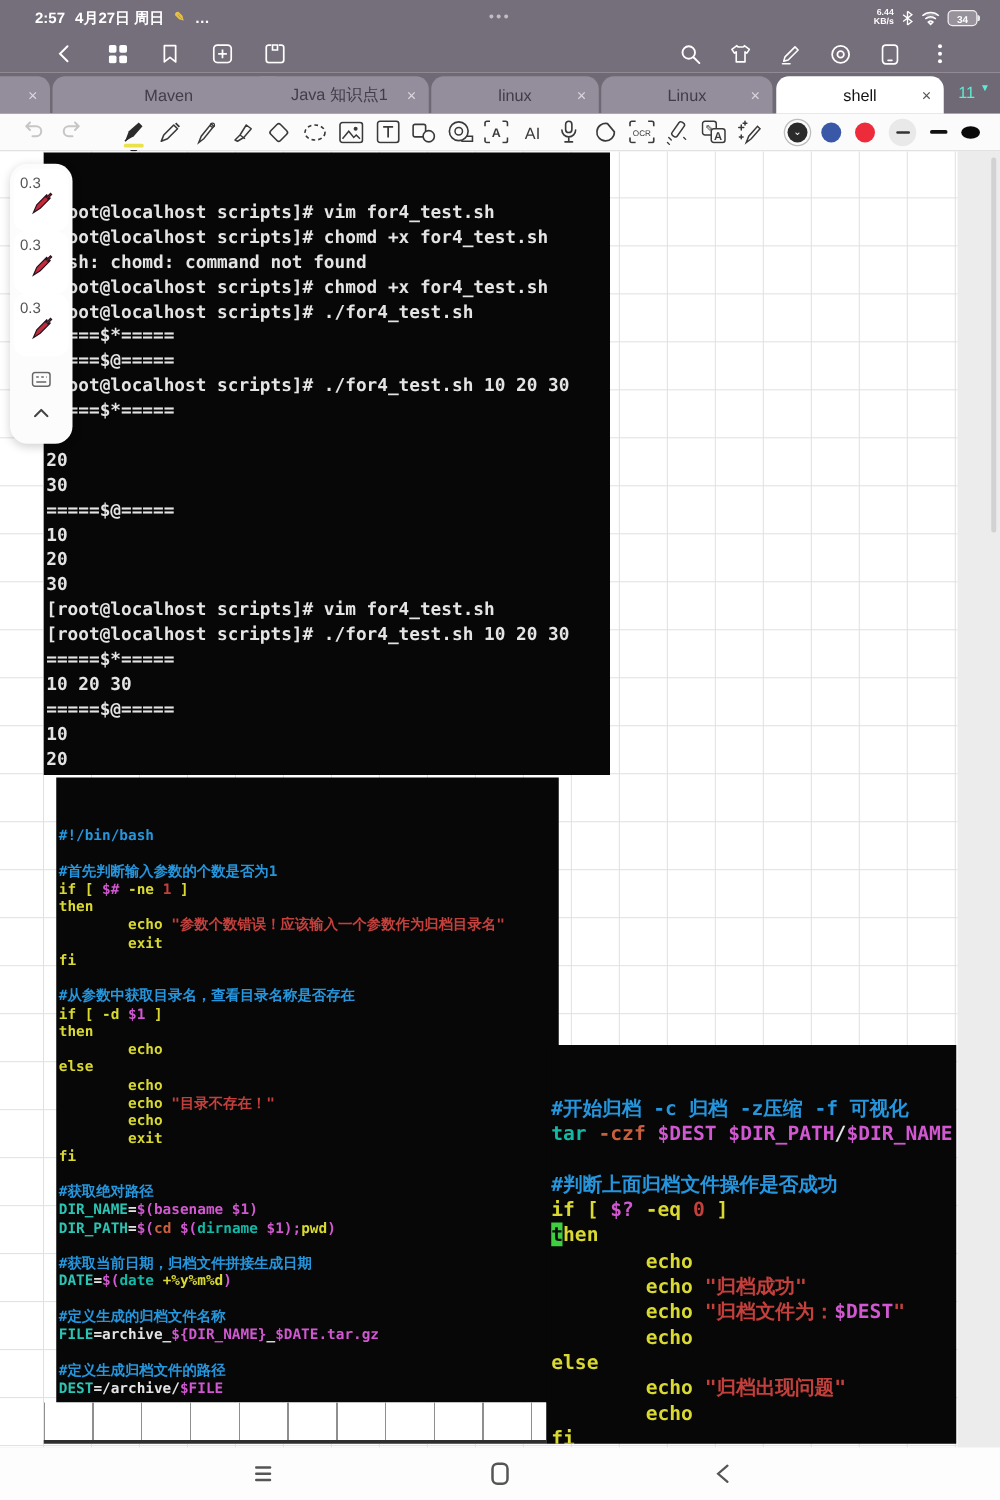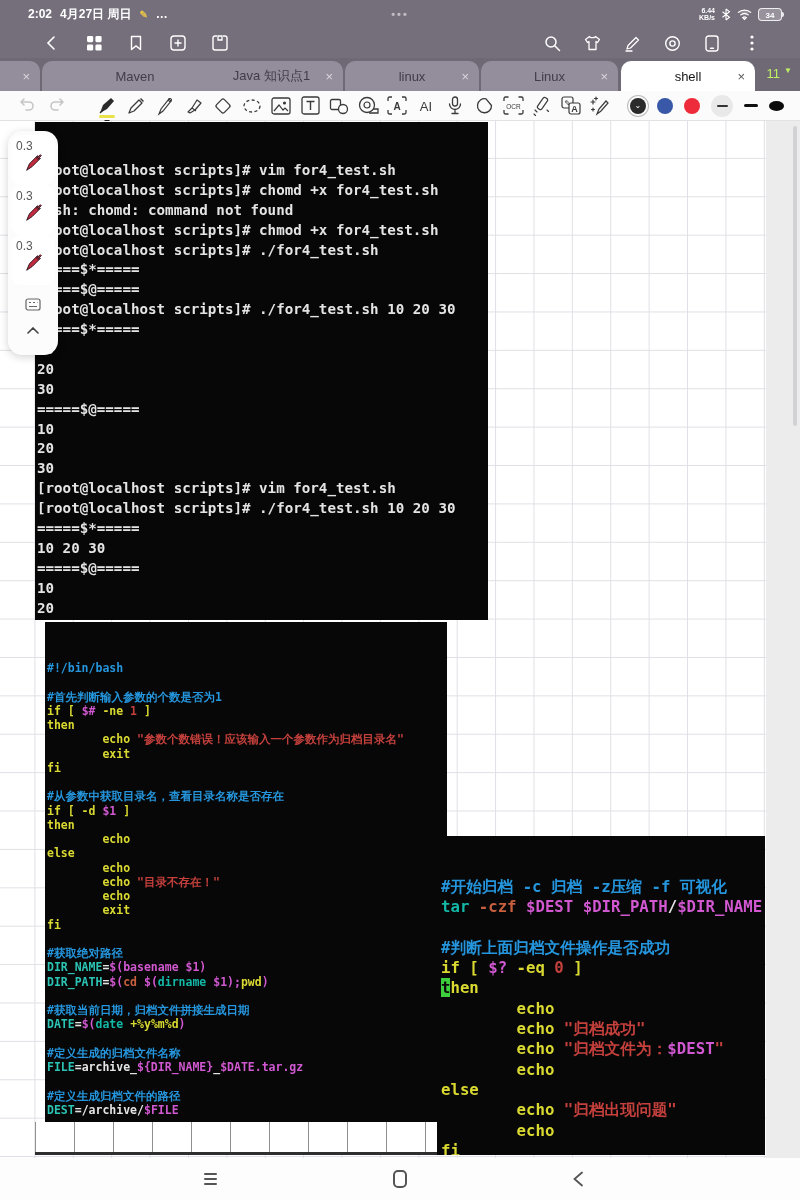--- a/index.html
+++ b/index.html
@@ -27,21 +27,21 @@
   #atb-left { padding-left:32px; gap:2px; }
   #atb-right { margin-left:auto; padding-right:28px; gap:0px; }
 
   
   #tab-strip { position:absolute; left:0; top:58px; width:800px; height:33px; background:#6f6875; }
   .tab { position:absolute; bottom:0; height:30px; border-radius:10px 10px 0 0; background:#948d9b;
     display:flex; align-items:center; justify-content:center; font-size:13px; color:#413c48; }
   .tab .x { position:absolute; right:10px; font-size:13px; color:#d9d6dd; }
   .tab.active { background:#ffffff; color:#141414; }
   .tab.active .x { color:#555; }
-  #tab-counter { position:absolute; right:8px; top:8px; color:#bef264; font-size:13px; display:flex; align-items:flex-start; gap:4px; }
+  #tab-counter { position:absolute; right:8px; top:8px; color:#5eead4; font-size:13px; display:flex; align-items:flex-start; gap:4px; }
   #tab-counter .dd { font-size:8px; }
 
   
   #pen-toolbar { position:absolute; left:0; top:91px; width:800px; height:30px; background:#fbfbfb; border-bottom:1px solid #e2e2e2;
     display:flex; align-items:center; }
   #pt-history { display:flex; gap:12px; padding-left:18px; }
   #pt-tools { display:flex; gap:7px; margin-left:30px; align-items:center; }
   .tool { width:22px; height:26px; display:flex; align-items:center; justify-content:center; position:relative; cursor:pointer; }
   .tool.selected:after { content:""; position:absolute; left:3px; bottom:1px; width:16px; height:3px; background:#e9e24a; border-radius:2px; }
   .tool.selected .caret { position:absolute; bottom:-4px; left:8px; width:0; height:0; border-left:3px solid transparent; border-right:3px solid transparent; border-top:3px solid #222; }
@@ -104,21 +104,21 @@
   #nav-menu { left:185px; } #nav-home { left:375px; } #nav-back { left:553px; }
   .burger { display:flex; flex-direction:column; gap:3px; }
   .burger i { width:13px; height:2px; background:#555; border-radius:1px; }
   .homer { width:14px; height:18px; border:2px solid #555; border-radius:5px; }
 </style>
 </head>
 <body>
 
 <div id="status-bar">
   <div id="status-left">
-    <span>2:02</span>
+    <span>2:57</span>
     <span>4月27日 周日</span>
     <span class="mini-pencil">✎</span>
     <span style="letter-spacing:1px;">…</span>
   </div>
   <div id="status-center">•••</div>
   <div id="status-right">
     <div class="net-speed">
       <div>6.44</div>
         <div>KB/s</div>
     </div>

